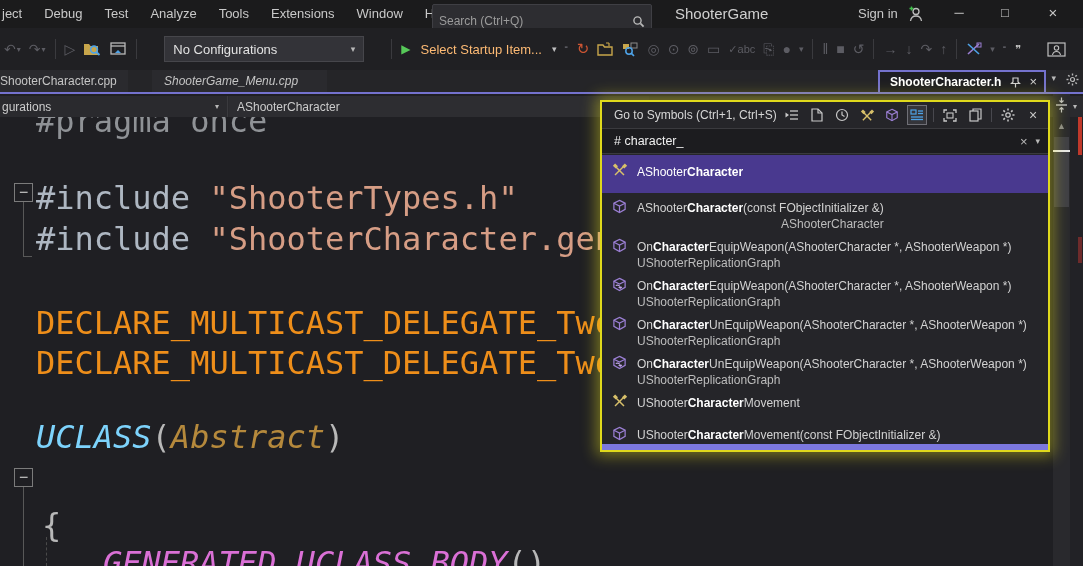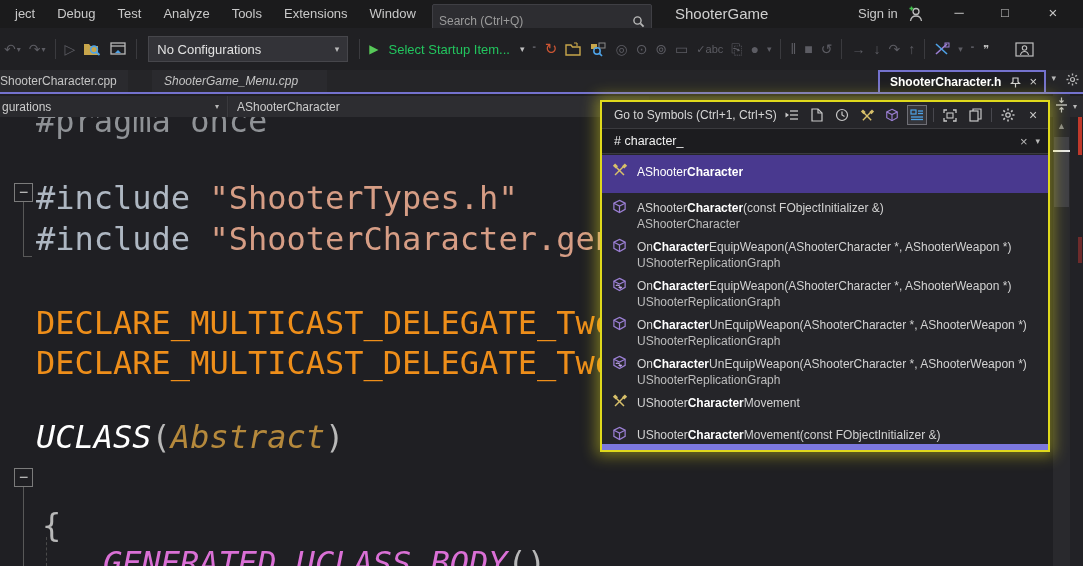--- a/index.html
+++ b/index.html
@@ -6,39 +6,39 @@
   html,body { background:#101010; }
   .screen {
     position:relative; width:1083px; height:566px; overflow:hidden;
     background:#1f1f23; font-family:"Liberation Sans", sans-serif; color:#cccccc;
     -webkit-font-smoothing:antialiased;
   }
   
   .titlebar { position:absolute; left:0; top:0; width:100%; height:28px; background:#1b1b1c; display:flex; align-items:center; }
   .menu { display:flex; align-items:center; height:100%; }
   .menu-item { padding:0 11px; font-size:13px; color:#c9c9c9; line-height:28px; }
-  .menu-item:first-child { padding-left:15px; }
+  .menu-item:first-child { padding-left:2px; }
   .search-box { position:absolute; left:432px; top:4px; width:220px; height:20px; background:#2d2d31; border:1px solid #3f3f44; border-radius:2px; display:flex; align-items:center; justify-content:space-between; padding:16px 6px; }
   .search-box .ph { font-size:12px; color:#9b9b9b; }
   .app-title { position:absolute; left:675px; top:0; line-height:28px; font-size:15px; color:#cfcfcf; }
   .signin { position:absolute; left:858px; top:0; line-height:28px; font-size:13px; color:#c9c9c9; }
   .signin-icon { position:absolute; left:905px; top:4px; width:20px; height:20px; }
   .winbtn { position:absolute; top:0; width:34px; height:28px; text-align:center; line-height:26px; font-size:13px; color:#c9c9c9; }
   .winbtn.min { left:942px; } .winbtn.max { left:988px; } .winbtn.close { left:1036px; font-size:15px; }
   
   .toolbar { position:absolute; left:0; top:28px; width:100%; height:42px; background:#202023; display:flex; align-items:center; font-size:14px; }
   .tb { display:inline-flex; align-items:center; justify-content:center; height:26px; color:#5c5c63; padding:0 4px; }
   .tb.en { color:#c0c0c0; }
   .tb .dd { font-size:8px; margin-left:1px; color:#5c5c63; }
   .tb-sep { width:1px; height:20px; background:#3a3a3e; margin:0 5px; }
-  .combo { display:flex; align-items:center; justify-content:space-between; width:200px; height:26px; background:#333338; border:1px solid #46464b; padding:12px 8px; margin:0 6px; }
+  .combo { display:flex; align-items:center; justify-content:space-between; width:200px; height:26px; background:#333338; border:1px solid #46464b; padding:12px 8px; margin:0 22px; }
   .combo .val { font-size:13px; color:#e2e2e2; }
   .combo .dd { font-size:9px; color:#b8b8b8; }
   .play { color:#57c959; font-size:12px; }
-  .startup-label { font-size:13px; color:#22c55e; margin:0 6px 0 6px; }
+  .startup-label { font-size:13px; color:#fdba74; margin:0 6px 0 6px; }
   .overflow-grip { color:#6a6a72; font-size:10px; letter-spacing:1px; margin:0 4px; }
   
   .tabrow { position:absolute; left:0; top:70px; width:100%; height:24px; background:#252528; border-bottom:2px solid #7472ce; }
   .tab { position:absolute; top:0; height:22px; background:#2a2a2e; color:#c5c5c5; font-size:12px; line-height:22px; padding:0 12px; }
   .tab.t1 { left:-12px; width:140px; }
   .tab.t2 { left:152px; width:175px;font-style:italic; }
   .tab.active { background:#1d1d22; border:2px solid #7472ce; border-bottom:none; color:#ffffff; font-weight:bold; display:flex; align-items:center; gap:8px; padding:0 10px; }
   .tab.active { left:878px; width:168px; }
   .tab .ticon { font-size:11px; color:#d0d0d0; font-weight:normal; }
   .tabrow-extra { position:absolute; right:4px; top:3px; display:flex; gap:10px; color:#b9b9b9; font-size:11px; }
@@ -51,21 +51,21 @@
   
   .editor { position:absolute; left:0; top:117px; width:100%; height:449px; background:#1f1f23; overflow:hidden; font-family:"DejaVu Sans Mono", monospace; font-size:32px; white-space:pre; }
   .cl { position:absolute; left:36px; height:40px; line-height:40px; }
   .tok-dir { color:#aeb7c2; }
   .tok-gray { color:#8f9296; }
   .tok-str { color:#d69d85; }
   .tok-macro { color:#ee8e1a; }
   .tok-kw { color:#569cd6; }
   .tok-type { color:#efcf1a; }
   .tok-type-i { color:#efcf1a; font-style:italic; }
-  .tok-uclass { color:#ffffff; font-style:italic;margin-top:40px; }
+  .tok-uclass { color:#7dd3fc; font-style:italic;margin-top:40px; }
   .tok-spec { color:#b5893c; font-style:italic; }
   .tok-punct { color:#b8b8b8; }
   .tok-gen { color:#da70d6; font-style:italic; }
   .hl-sel { background:#1d4f7c; padding:2px 4px; margin:0 -4px; }
   .fold-box { position:absolute; width:19px; height:19px; border:1px solid #7b7b7b; background:#1f1f23; color:#bdbdbd; font-size:15px; line-height:16px; text-align:center; font-family:"DejaVu Sans Mono",monospace; z-index:3;}
   .fold-line { position:absolute; border-left:1px solid #585858; z-index:2; }
   .fold-foot { border-bottom:1px solid #585858; width:9px; }
   .indent-guide { position:absolute; border-left:1px dashed #4a4a4a; }
   
   .vscroll { position:absolute; right:13px; top:117px; width:17px; height:449px; background:#29292d; }
@@ -412,21 +412,21 @@
                 <line x1="3" y1="3" x2="12" y2="12"></line>
                 <line x1="12" y1="3" x2="3" y2="12"></line>
               </g>
               <rect x="1.5" y="1.5" width="4" height="3.2" fill="#d8c06a" transform="rotate(45 3.5 3)"></rect>
               <rect x="10.5" y="1.5" width="4" height="3.2" fill="#d8c06a" transform="rotate(-45 12.5 3)"></rect>
             </svg>
           </span>
         <span><span class="txt"><span>AShooter</span><b>Character</b><span></span></span></span>
       </div>
 
-      <div class="row" style="margin-top:3px;">
+      <div class="row" style="margin-top:3px;text-align:right;">
         <span class="sym">
             <svg width="15" height="15" viewBox="0 0 16 16">
               <path d="M8 1.5 L14 4.5 V11 L8 14.5 L2 11 V4.5 Z" fill="none" stroke="#9b7fd4" stroke-width="1.3"></path>
               <path d="M2 4.5 L8 7.5 L14 4.5 M8 7.5 V14.5" fill="none" stroke="#9b7fd4" stroke-width="1.3"></path>
             </svg>
           </span>
         <span><span class="txt"><span>AShooter</span><b>Character</b><span>(const FObjectInitializer &amp;)</span></span><div class="ctx">AShooterCharacter</div></span>
       </div>
 
       <div class="row">

